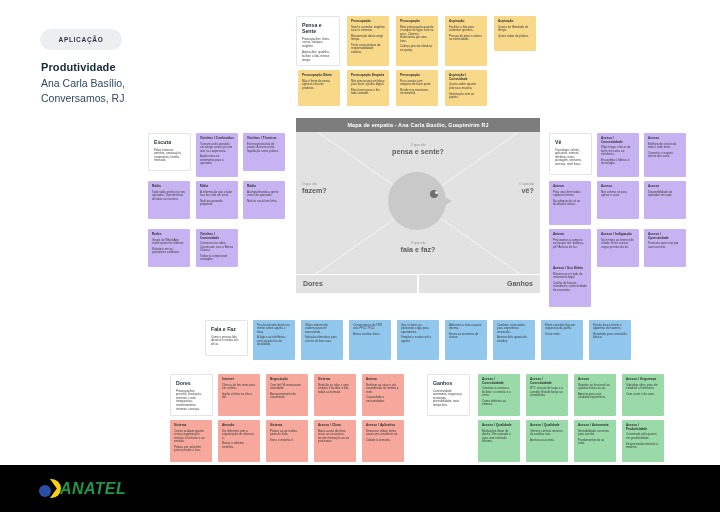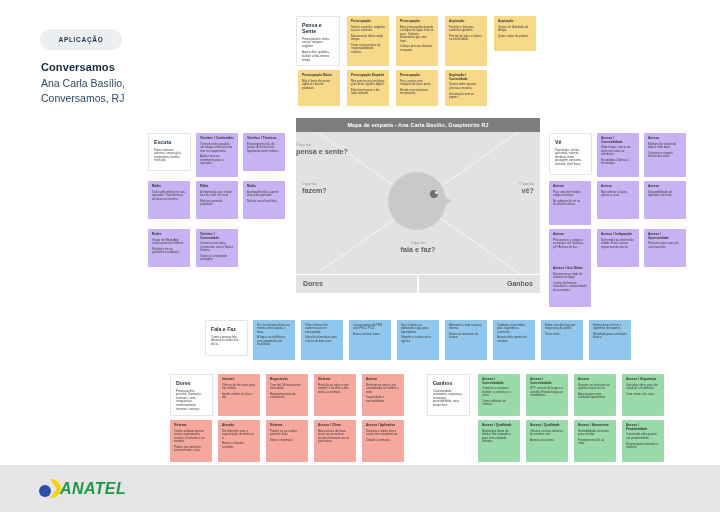--- a/index.html
+++ b/index.html
@@ -85,21 +85,21 @@
   #map-bottom {
     position: absolute; left: 0; top: 157px; width: 244px; height: 18px;
     display: flex;
   }
   #map-bottom > div {
     flex: 1; background: #e2e2e2; position: relative;
   }
   #map-bottom > div + div { margin-left: 2px; }
   .quad-small { font-size: 3.4px; color: #8d8d8d; display: block; }
   .quad-big { font-size: 7.2px; font-weight: bold; color: #5d5d5d; display: block; }
-  .q-top { position: absolute; left: 0; right: 0; top: 11px; }
+  .q-top { position: absolute; left: 0; right: 0; top: 11px; text-align: center; }
   .q-left { position: absolute; left: 6px; top: 50px; text-align: left; }
   .q-right { position: absolute; right: 6px; top: 50px; text-align: right; }
   .q-bottom { position: absolute; left: 0; right: 0; top: 109px; text-align: center; }
   .q-dores { position: absolute; left: 7px; top: 5px; font-size: 7px; font-weight: bold; color: #5d5d5d; }
   .q-ganhos { position: absolute; right: 7px; top: 5px; font-size: 7px; font-weight: bold; color: #5d5d5d; }
 
   #head-circle {
     position: absolute; left: 92px; top: 40px;
     width: 58px; height: 58px; border-radius: 50%;
     background: #c9c9c9;
@@ -117,21 +117,21 @@
     background: #6f6f6f;
   }
   #head-eye-dot {
     position: absolute; left: 139px; top: 59px;
     width: 3.4px; height: 3.4px; border-radius: 50%; background: #f0f0f0;
   }
 
   
   #footer {
     position: absolute; left: 0; top: 465px; width: 720px; height: 47px;
-    background: #e5e5e5;
+    background: #000000;
   }
   #logo { position: absolute; left: 38px; top: 13px; width: 130px; height: 22px; }
   #logo-dot {
     position: absolute; left: 1px; top: 7px; width: 12px; height: 12px;
     border-radius: 50%; background: #2a4ea8;
   }
   #logo-crescent {
     position: absolute; left: 4px; top: 1px; width: 19px; height: 19px;
     border-radius: 50%; background: #f5d20c;
     clip-path: polygon(42% 0%, 100% 0%, 100% 100%, 42% 100%, 78% 50%);
@@ -141,21 +141,21 @@
     font-size: 16px; font-weight: bold; font-style: italic;
     color: #1f9648; letter-spacing: .4px;
   }
 </style>
 </head>
 <body>
 
 <div id="board">
 
   <div class="badge">APLICAÇÃO</div>
-  <div class="hdr-title">Conversamos</div>
+  <div class="hdr-title">Produtividade</div>
   <div class="hdr-sub">Ana Carla Basílio, Conversamos, RJ</div>
 
   <div class="lbl" style="left:296px; top:16px; width:44px; height:50px;">
     <span class="lt">Pensa e Sente</span>
     <span class="lb">Preocupações: clima, cercas, tanques, oxigênio.</span>
     <span class="lb" style="margin-top:3px;">Aspirações: ajudinha, facilitar a lida, menos tempo.</span>
   </div>
 
   <div class="note y" style="left:347px; top:16px; width:42px; height:50px;">
     <span class="nt">Preocupação</span>

